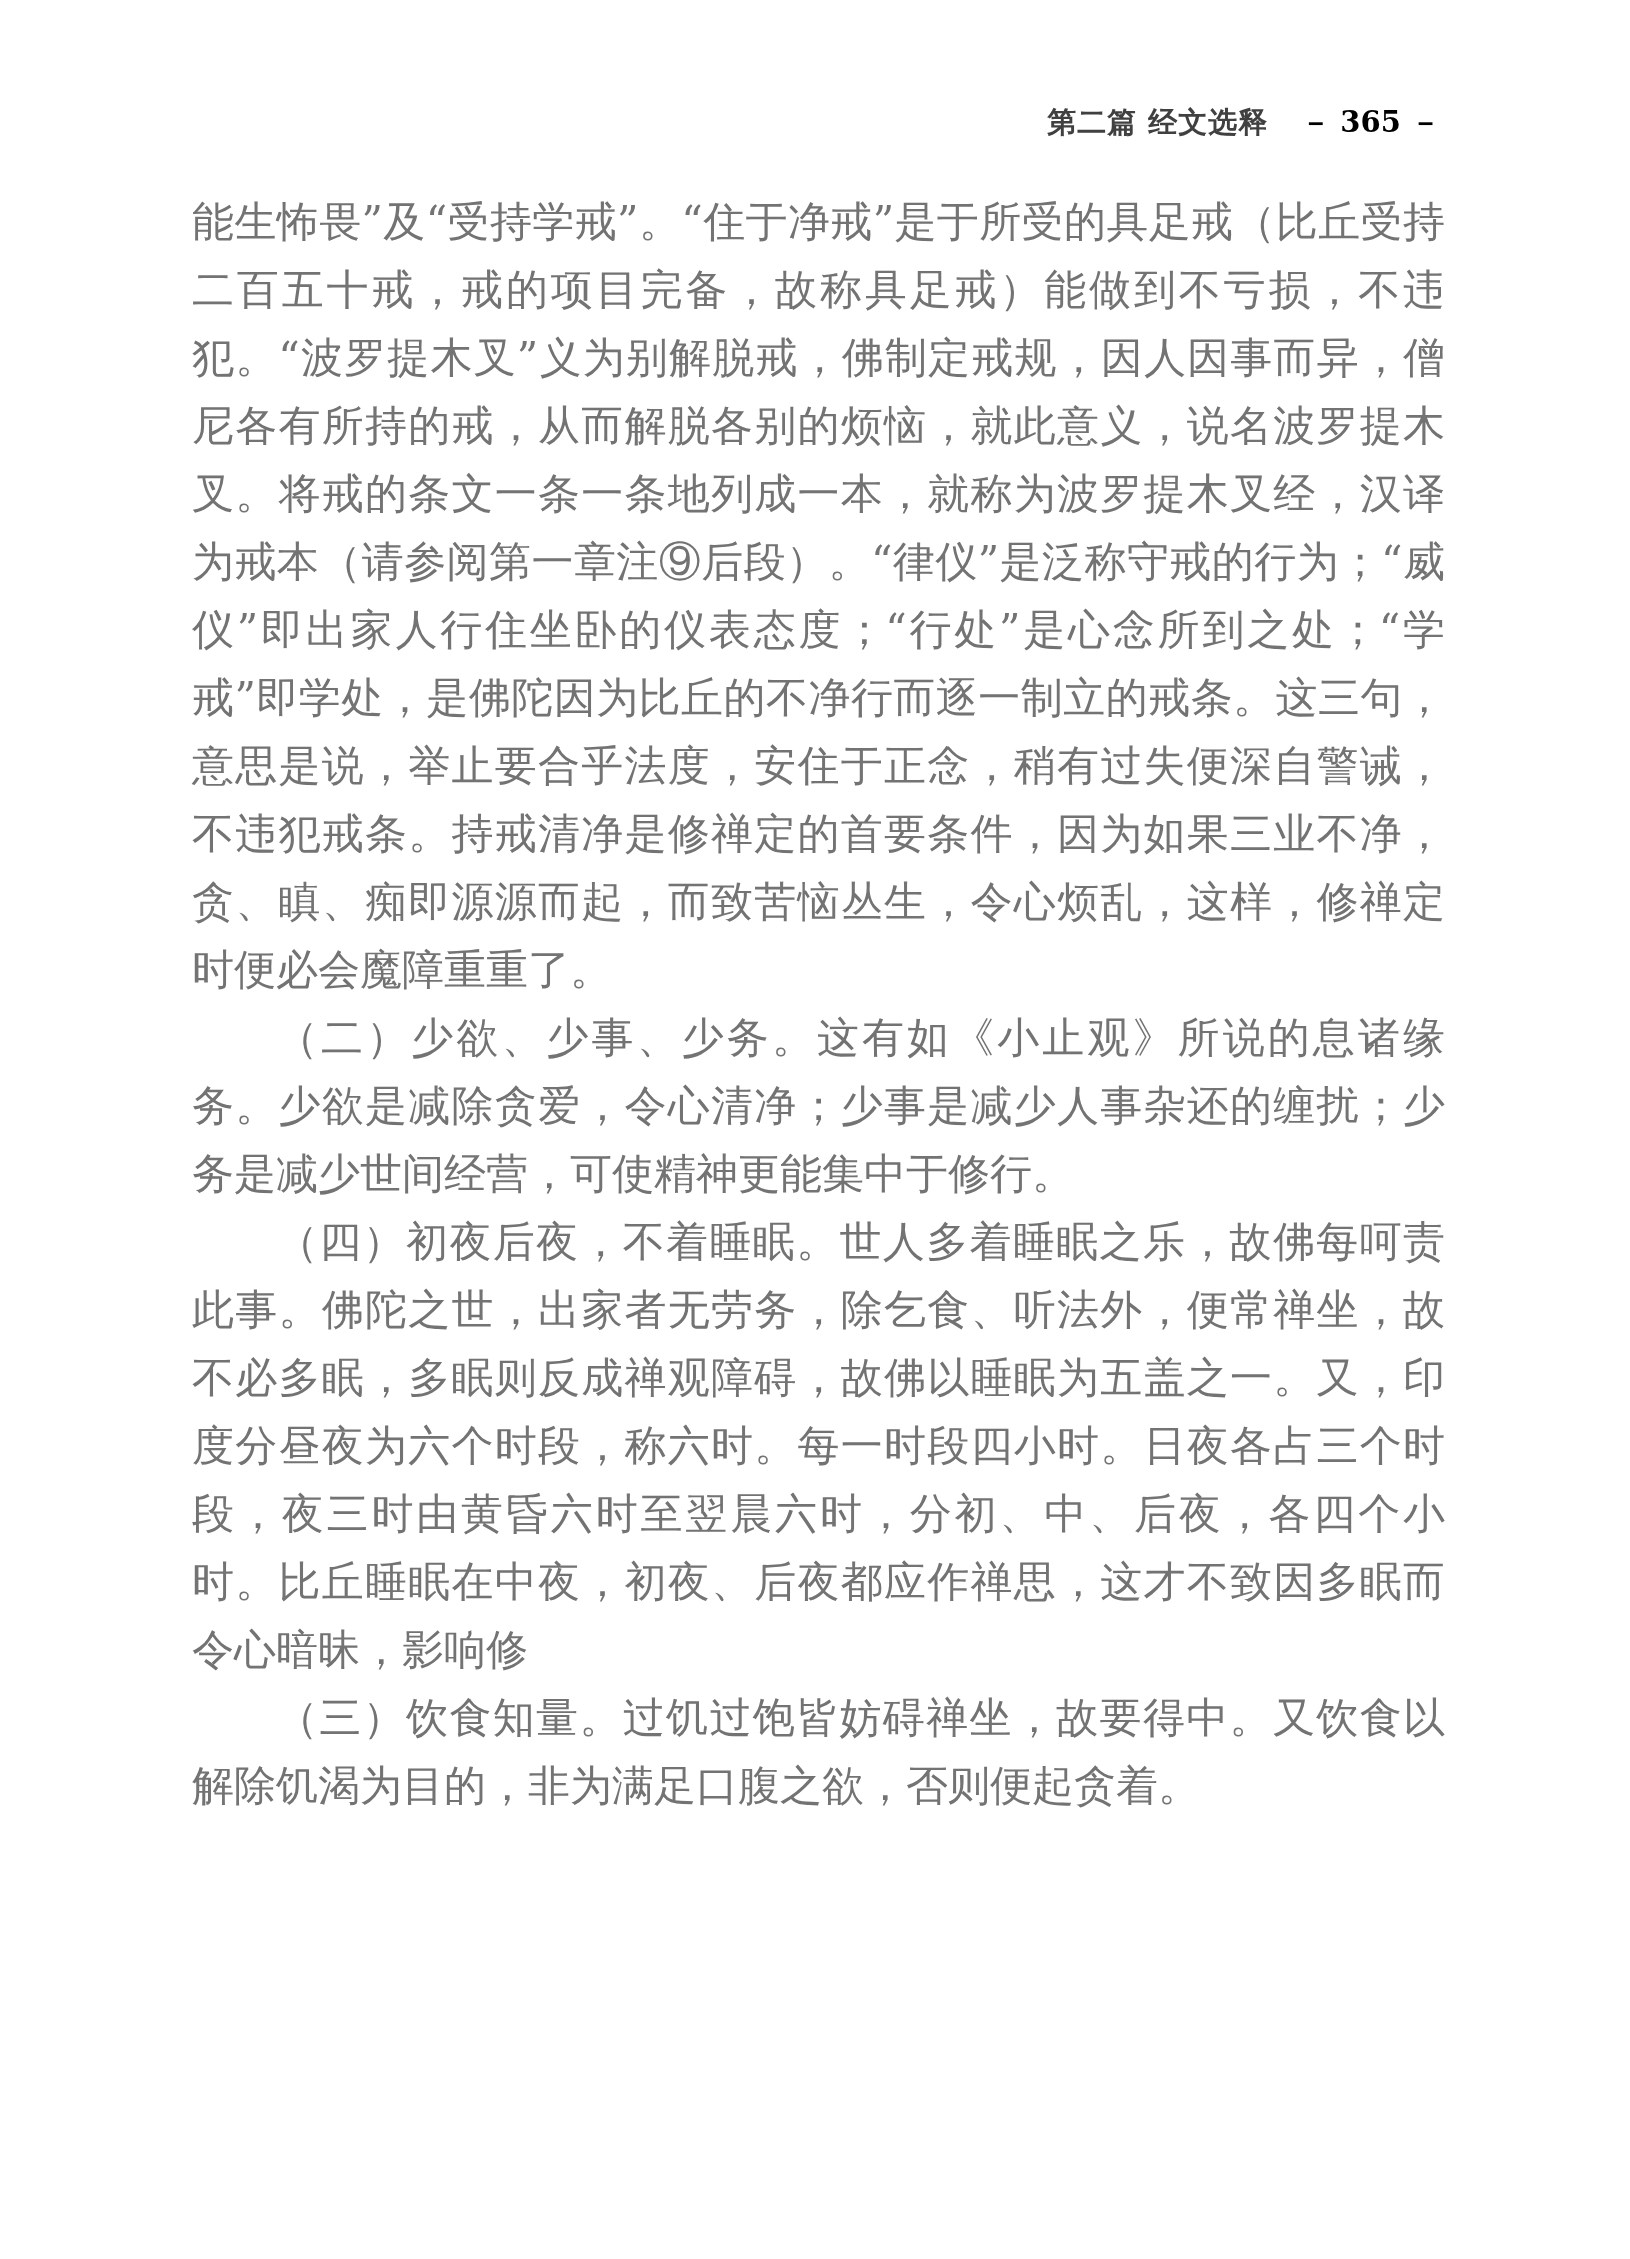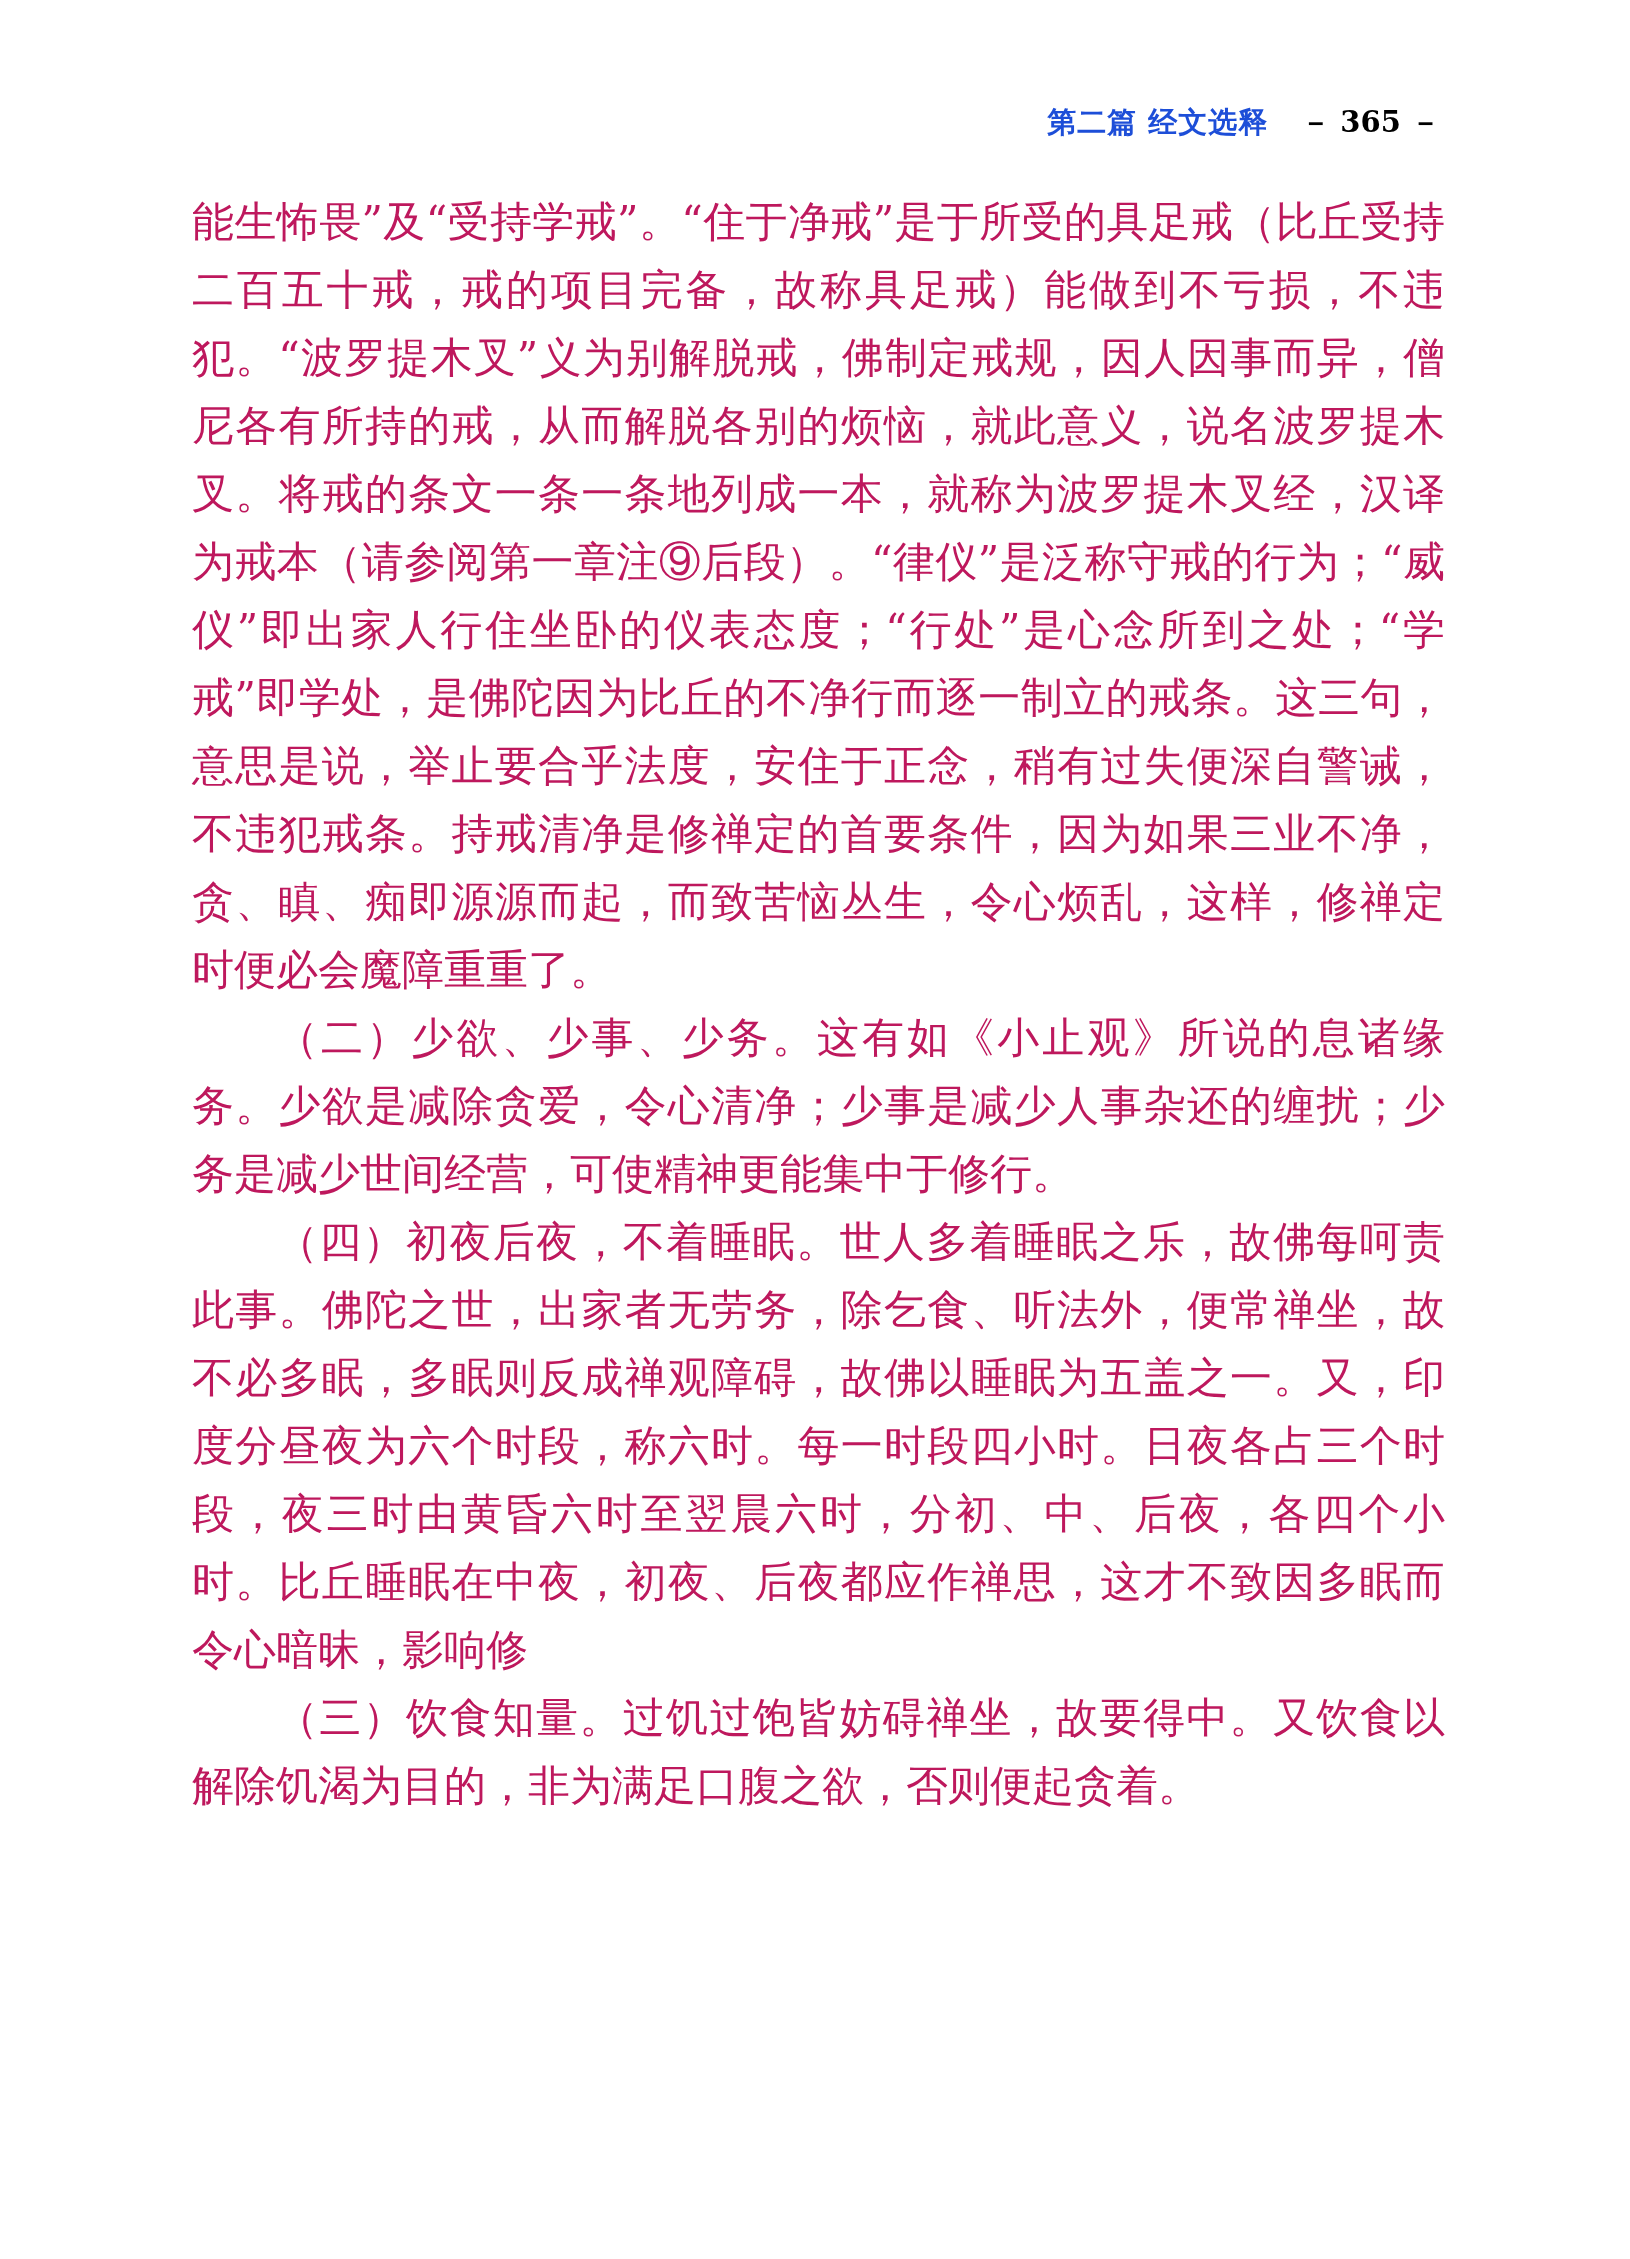--- a/index.html
+++ b/index.html
@@ -27,41 +27,41 @@
     justify-content: flex-end;
     align-items: baseline;
     padding-right: 191px;
     box-sizing: border-box;
   }
   .header-title {
     font-family: "DejaVu Serif", serif;
     font-weight: bold;
     font-size: 29px;
     letter-spacing: 1px;
-    color: #1d4ed8;
+    color: #404040;
     white-space: nowrap;
     text-align: right;
   }
   .header-page {
     font-family: "DejaVu Serif", serif;
     font-weight: bold;
     font-size: 29px;
     color: #000;
     margin-left: 33px;
     white-space: nowrap;
   }
   .body-text {
     position: absolute;
     top: 188px;
     left: 192px;
     width: 1253px;
     font-family: "DejaVu Serif", serif;
     font-size: 42px;
     line-height: 68px;
-    color: #be185d;
+    color: #737373;
     text-align: justify;
     text-justify: inter-character;
   }
   .para {
     margin: 0 0 0 0;
     text-indent: 0;
   }
   .para.indent {
     text-indent: 84px;
   }

